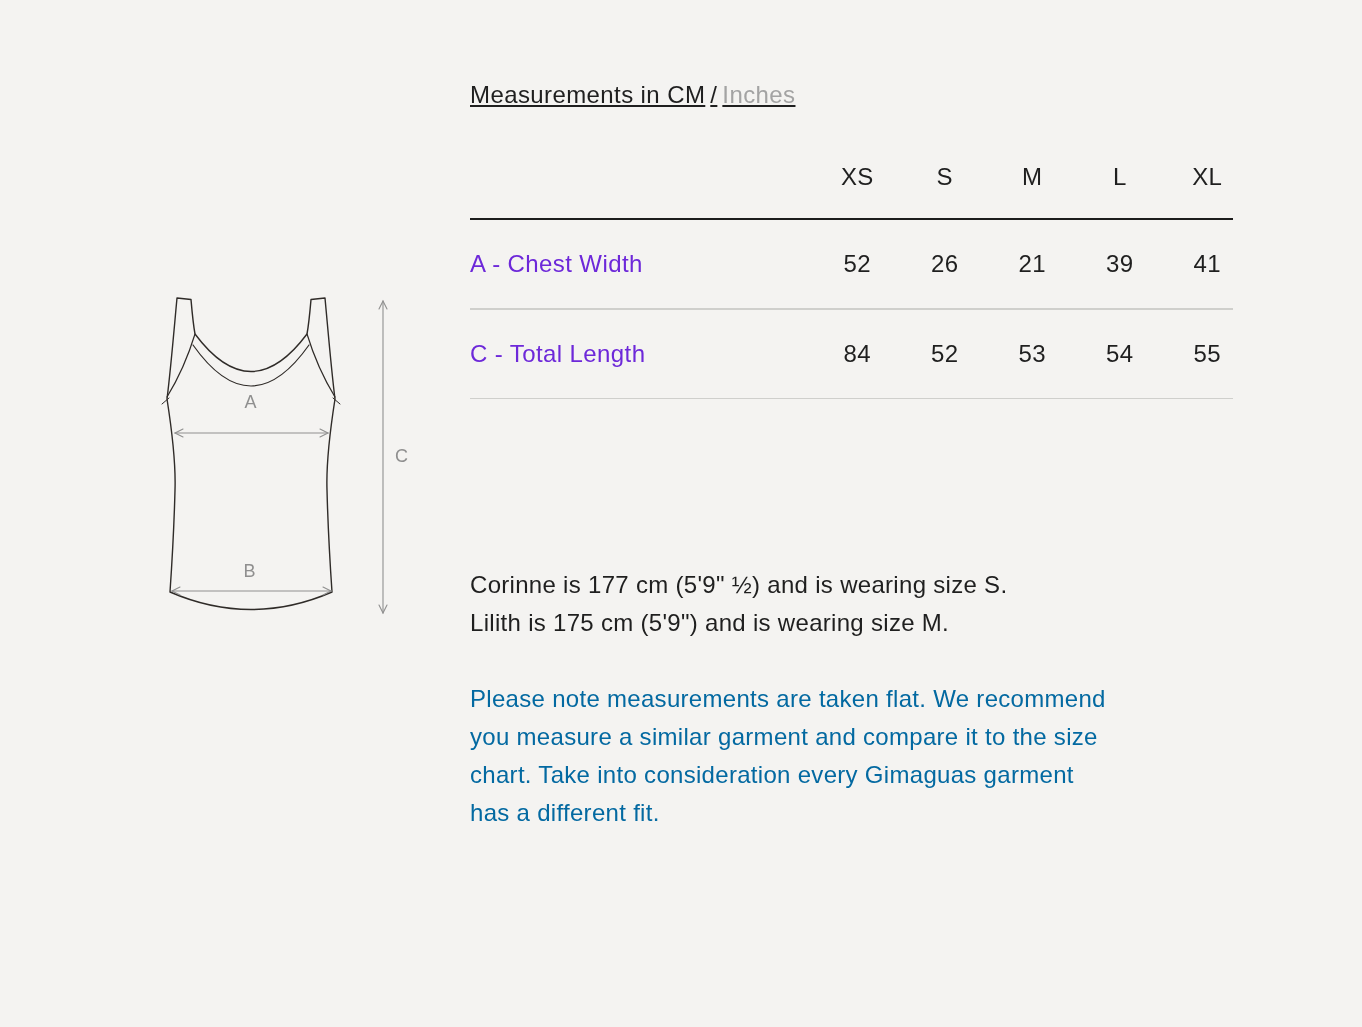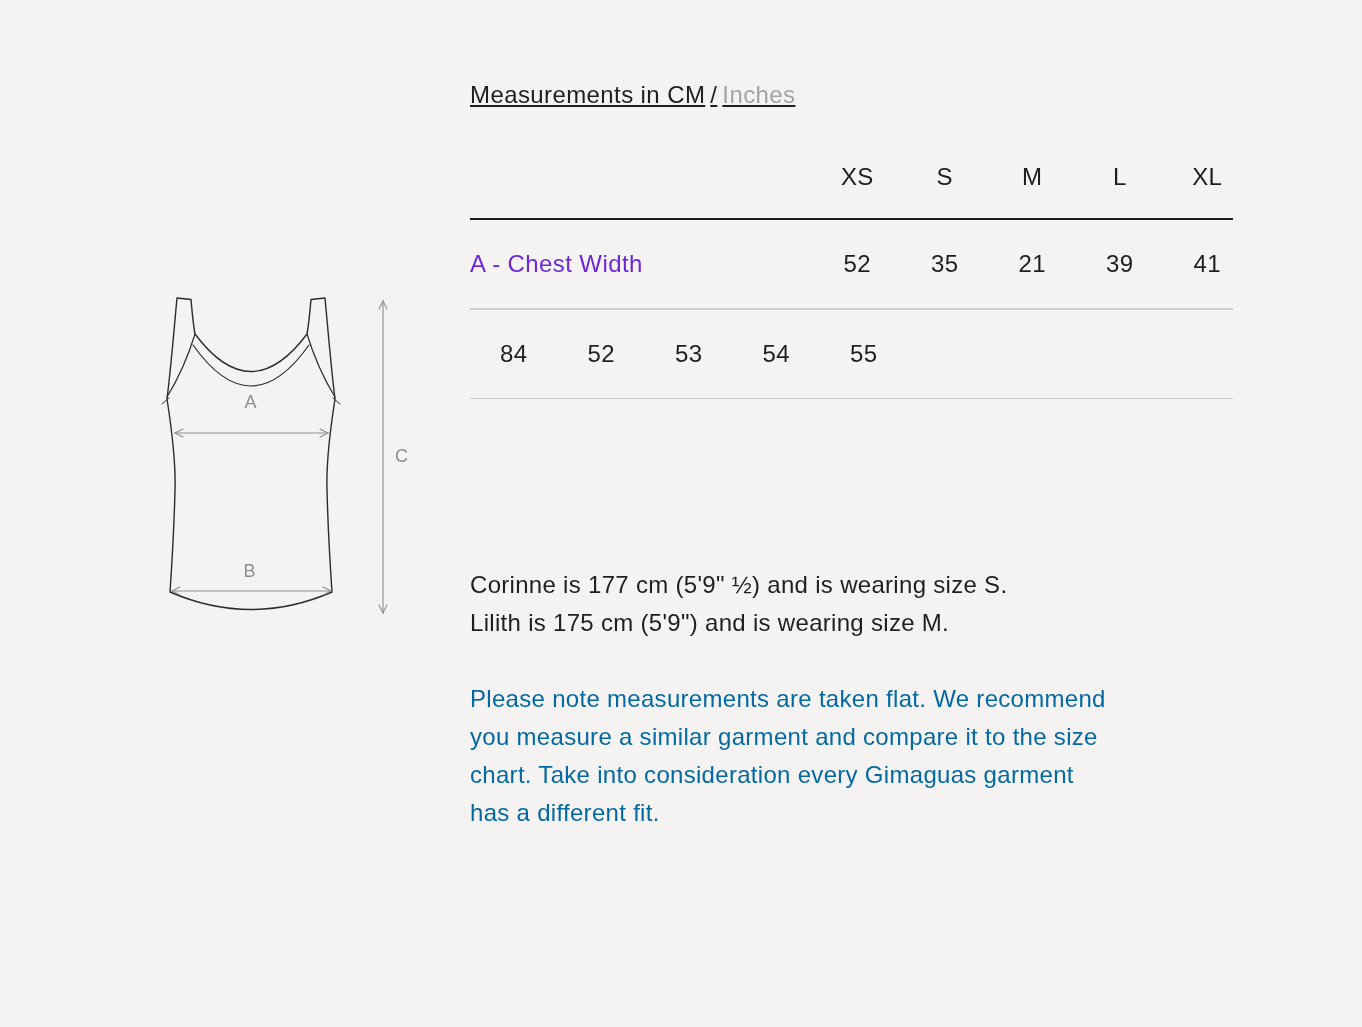--- a/index.html
+++ b/index.html
@@ -73,30 +73,31 @@
       <div class="num-col">S</div>
       <div class="num-col">M</div>
       <div class="num-col">L</div>
       <div class="num-col">XL</div>
     </div>
     <div class="rule-strong"></div>
 
     <div class="t-row t-data">
       <div class="label-col">A - Chest Width</div>
       <div class="num-col">52</div>
-      <div class="num-col">35</div>
+      <div class="num-col">26</div>
       <div class="num-col">21</div>
       <div class="num-col">39</div>
       <div class="num-col">41</div>
     </div>
     <div class="rule-light"></div>
 
     <div class="rule-light"></div>
 
     <div class="t-row t-data">
+      <div class="label-col">C - Total Length</div>
       <div class="num-col">84</div>
       <div class="num-col">52</div>
       <div class="num-col">53</div>
       <div class="num-col">54</div>
       <div class="num-col">55</div>
     </div>
     <div class="rule-light"></div>
   </div>
 
   <div class="garment-diagram">

